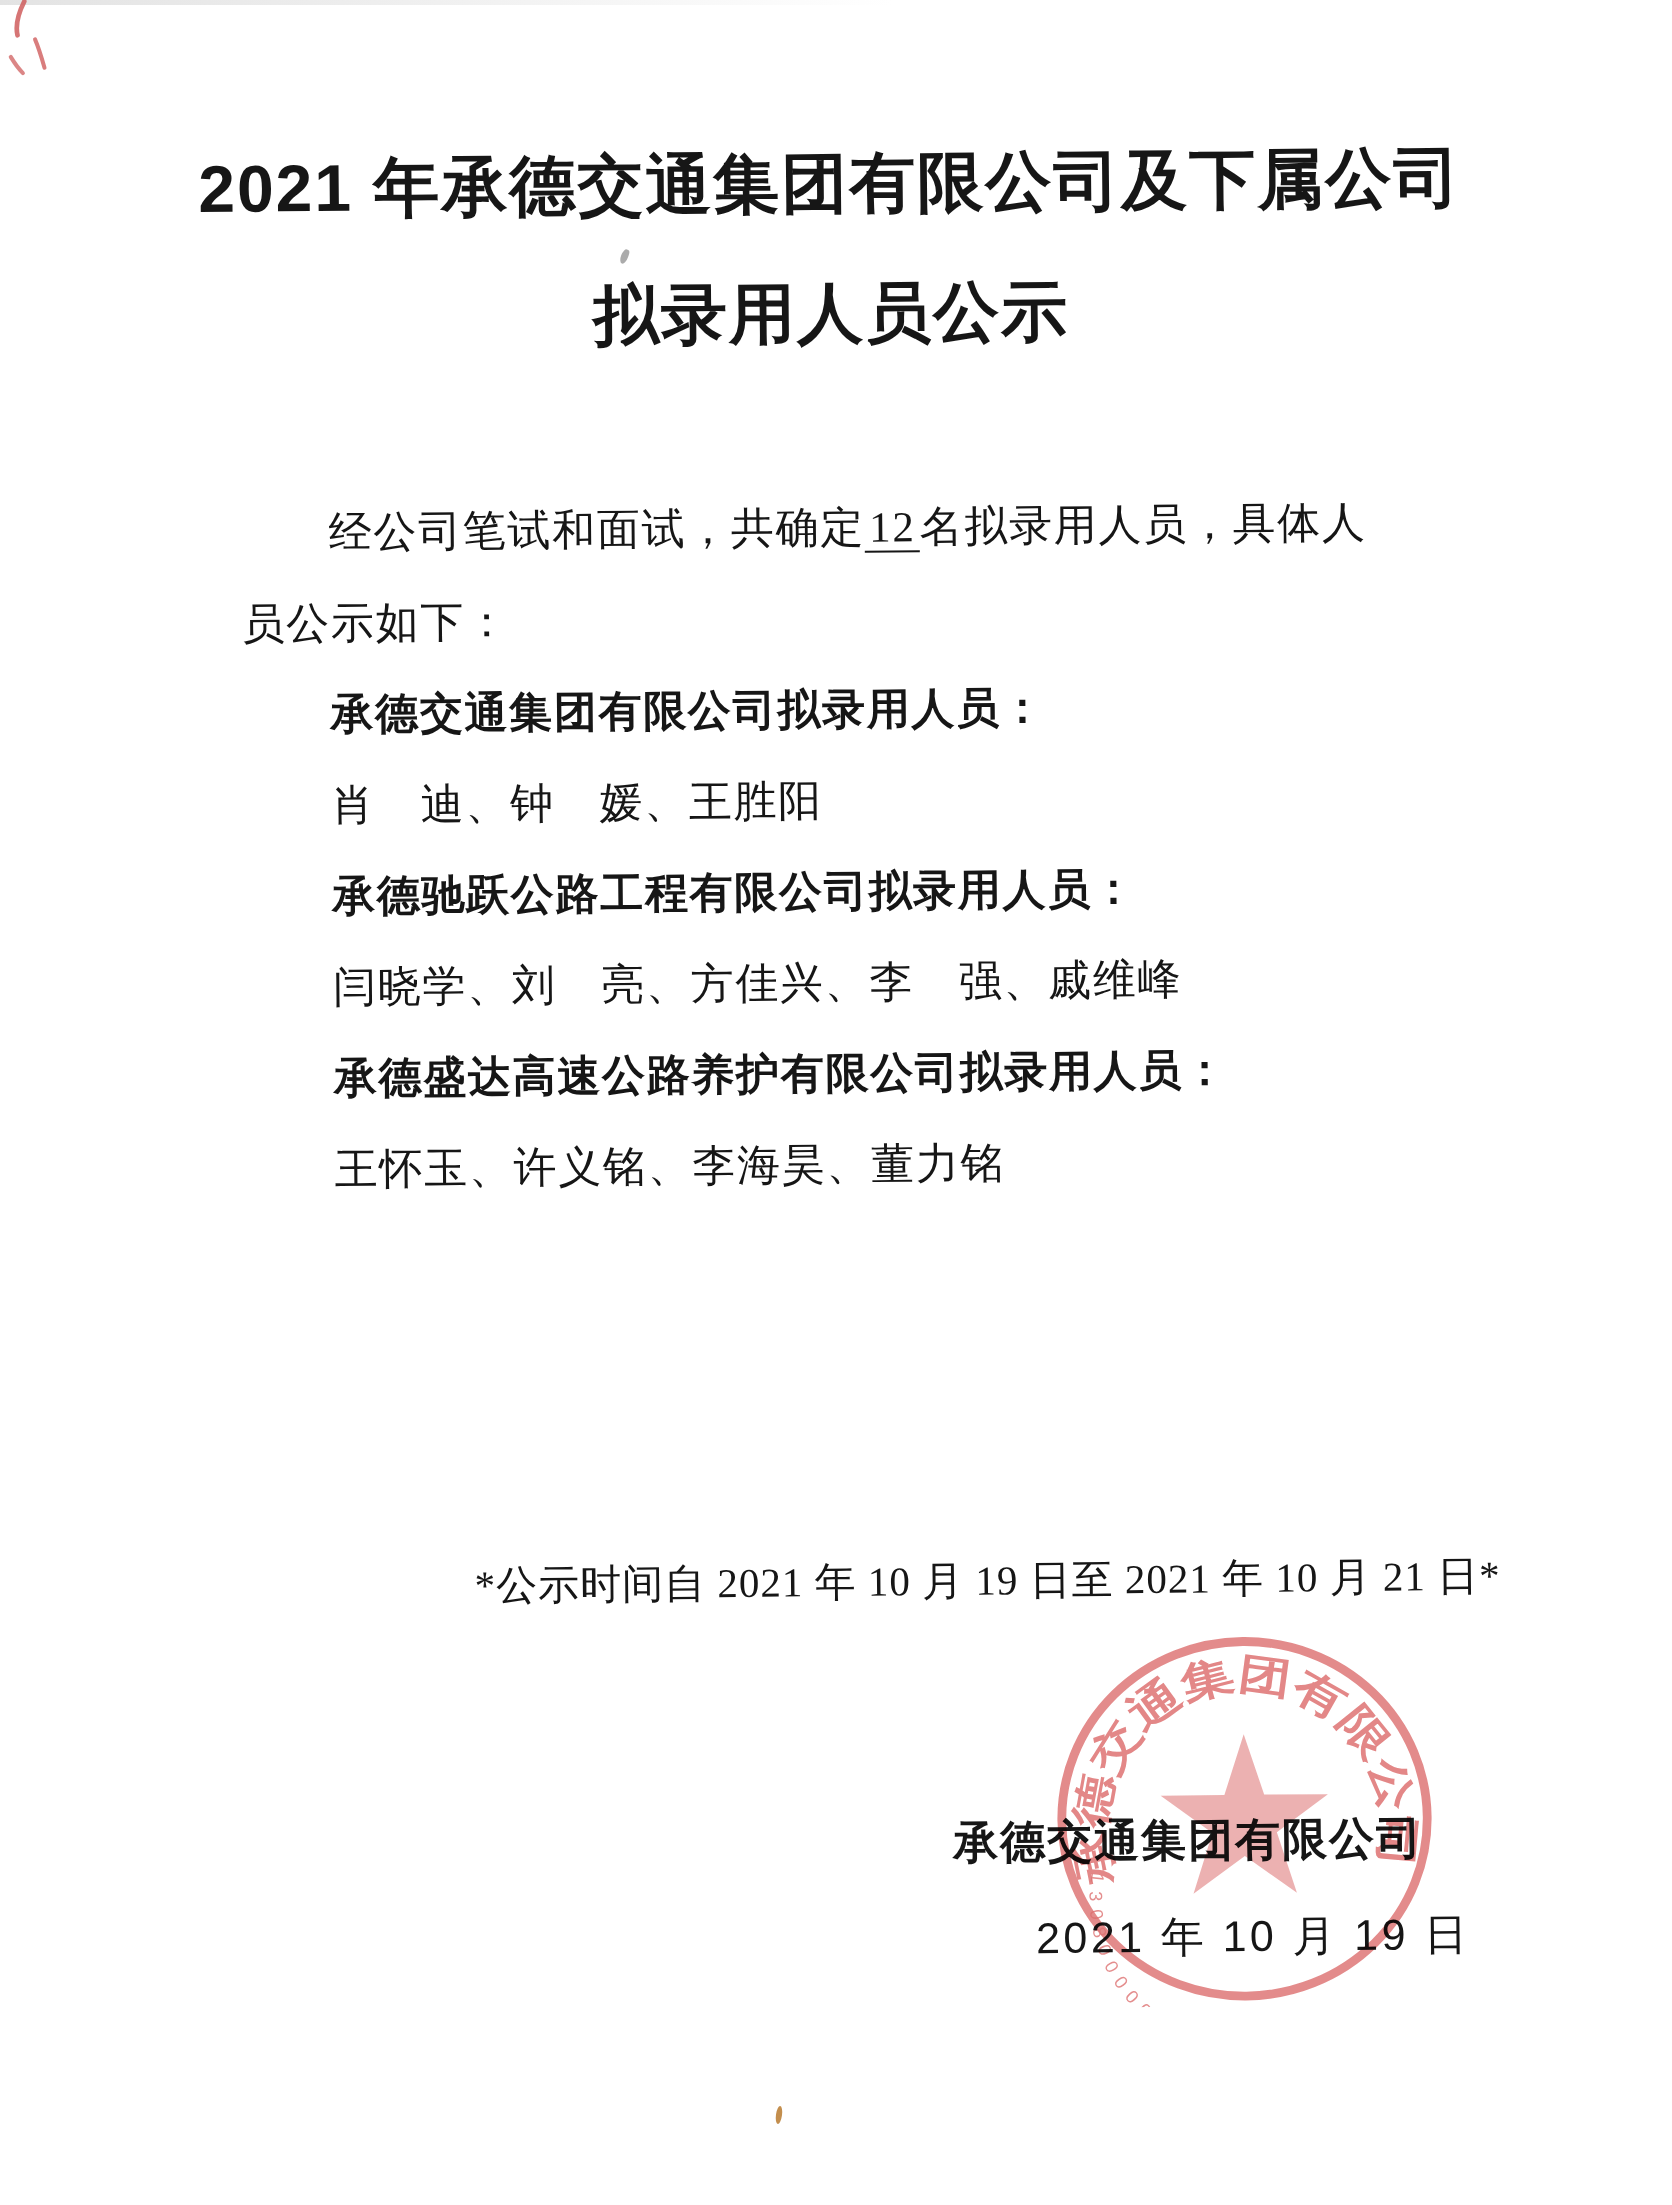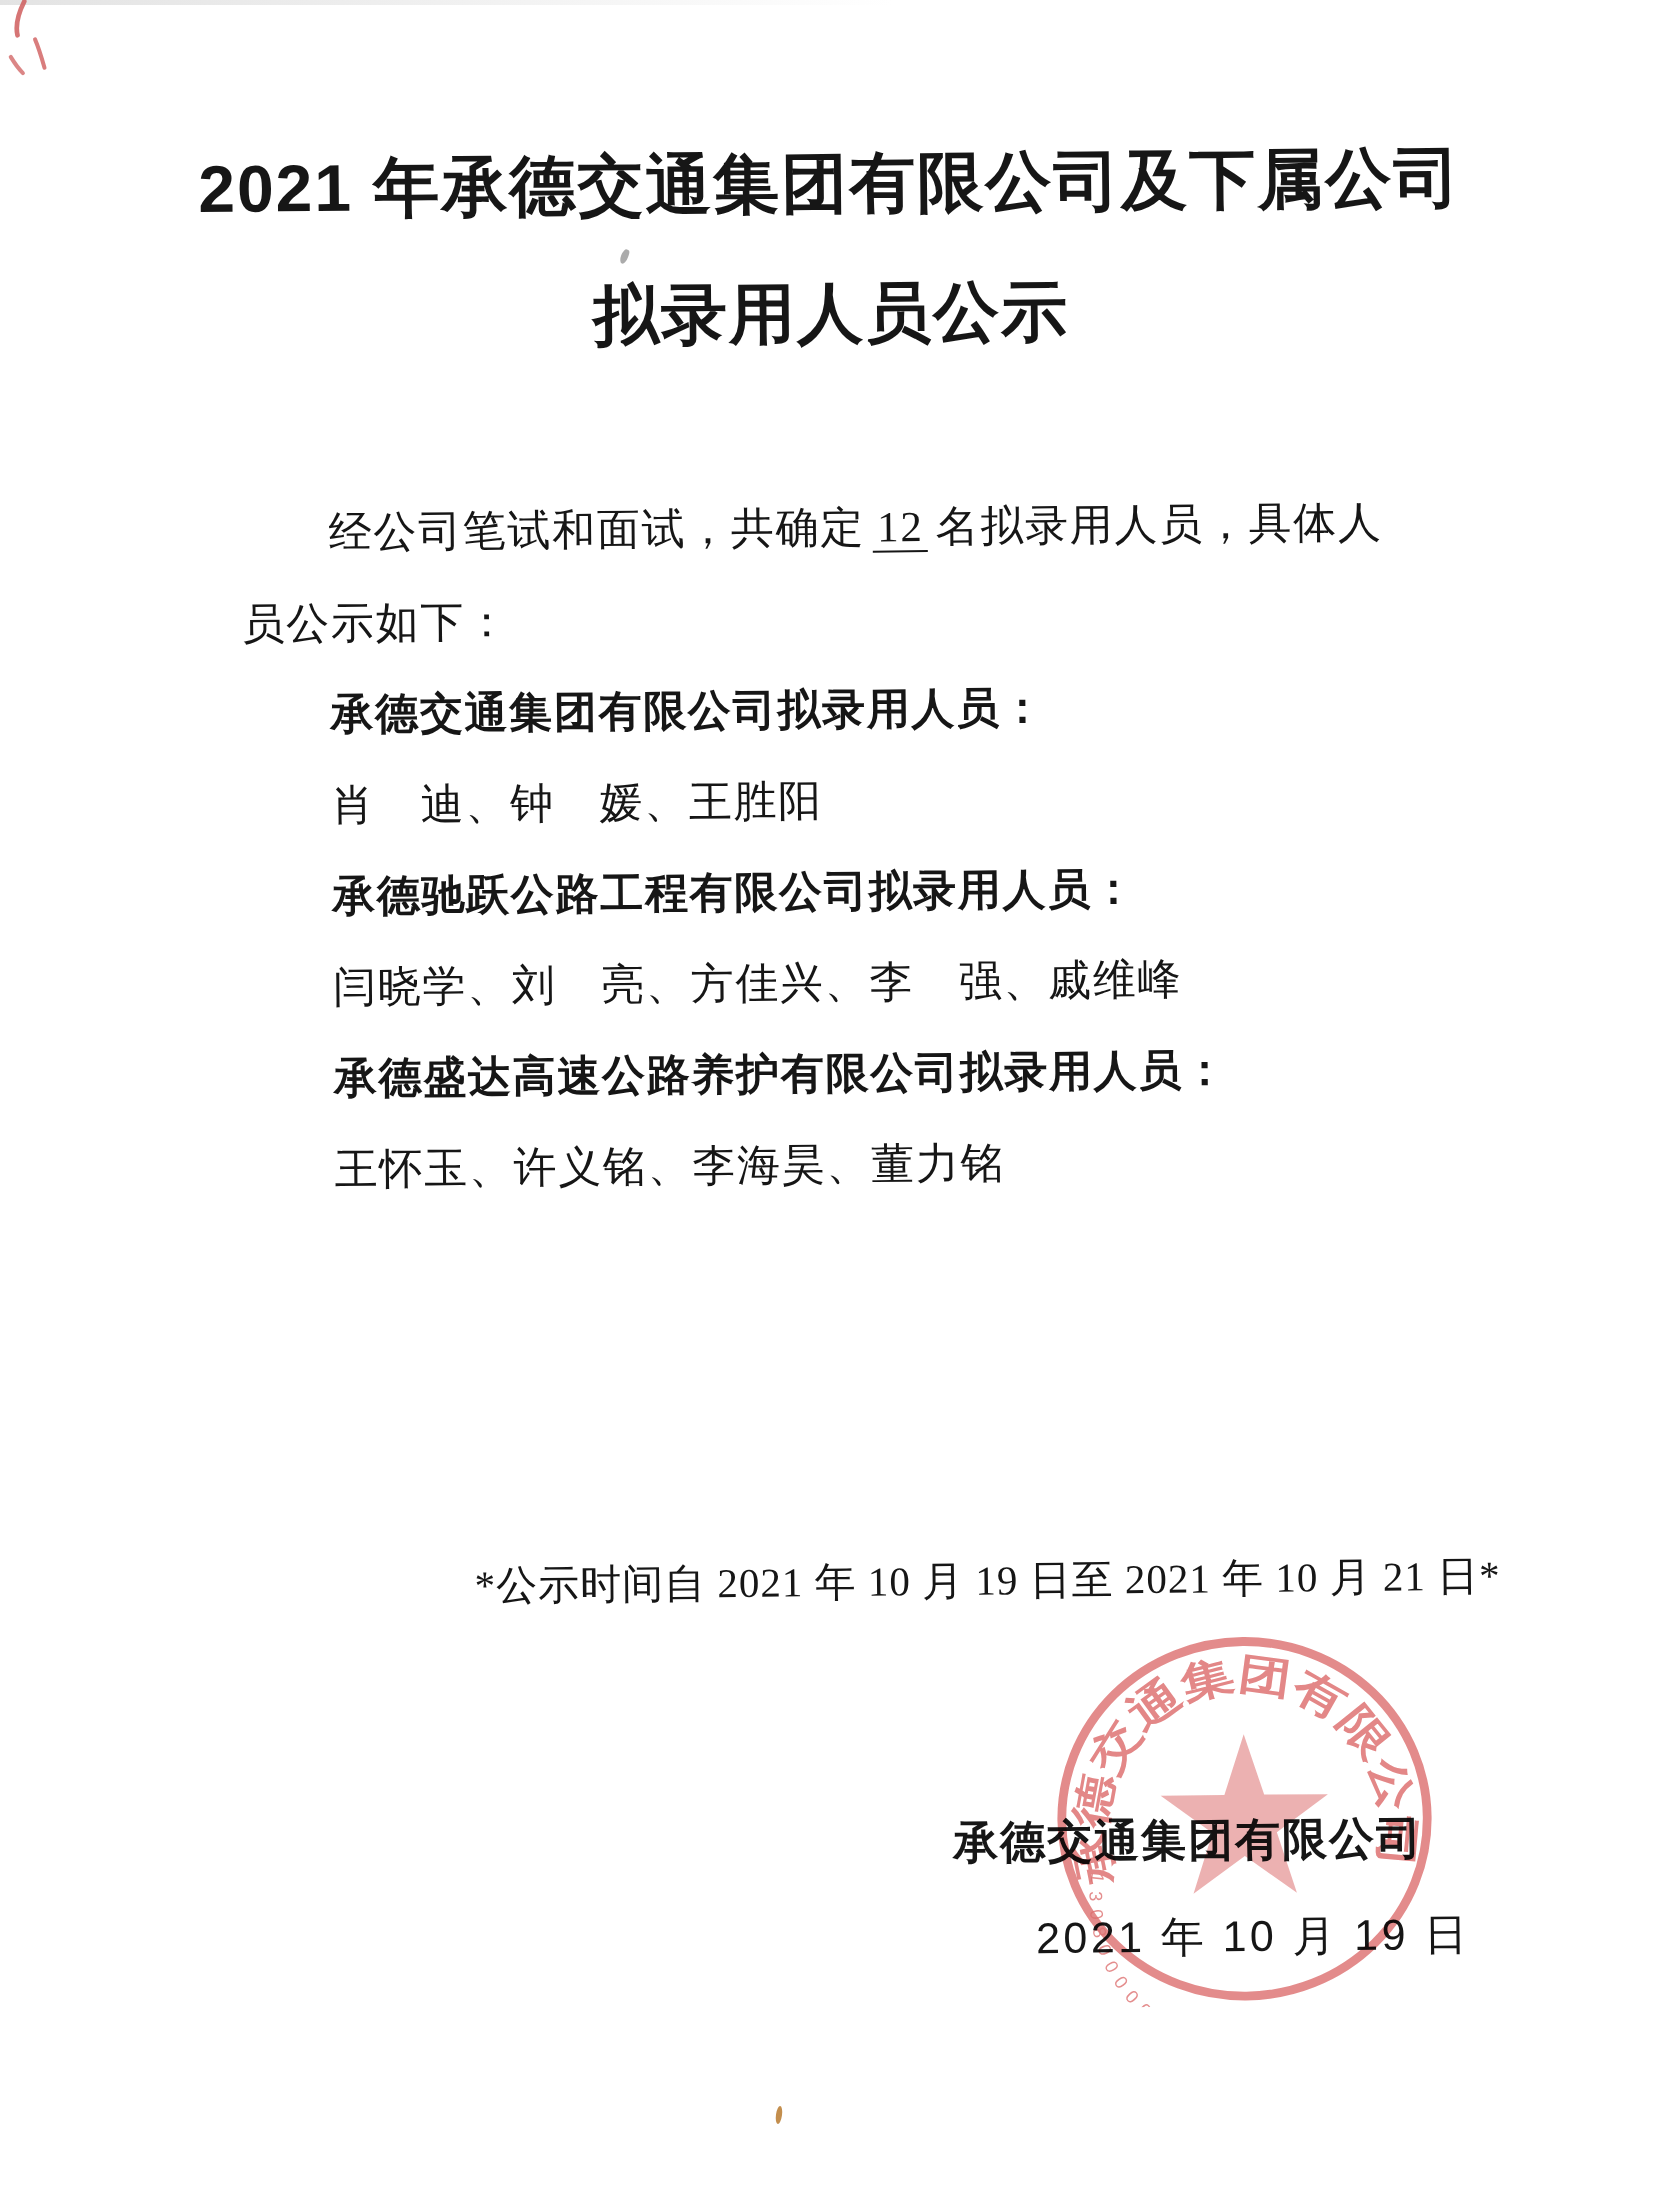--- a/index.html
+++ b/index.html
@@ -41,21 +41,21 @@
     line-height: 91px;
     letter-spacing: 1.7px;
     white-space: nowrap;
   }
   .doc-body .line { height: 91px; }
   .indent { padding-left: 88px; }
   .sec-head { font-weight: bold; }
   .u-count {
     border-bottom: 2.7px solid #161616;
     padding: 0 4.1px;
-    margin: 0 8px;
+    margin: 0 0;
   }
   .footer-note {
     position: absolute;
     top: 1555px;
     left: 468px;
     font-size: 41px;
     letter-spacing: 1px;
     white-space: nowrap;
   }
   .sig-org {

